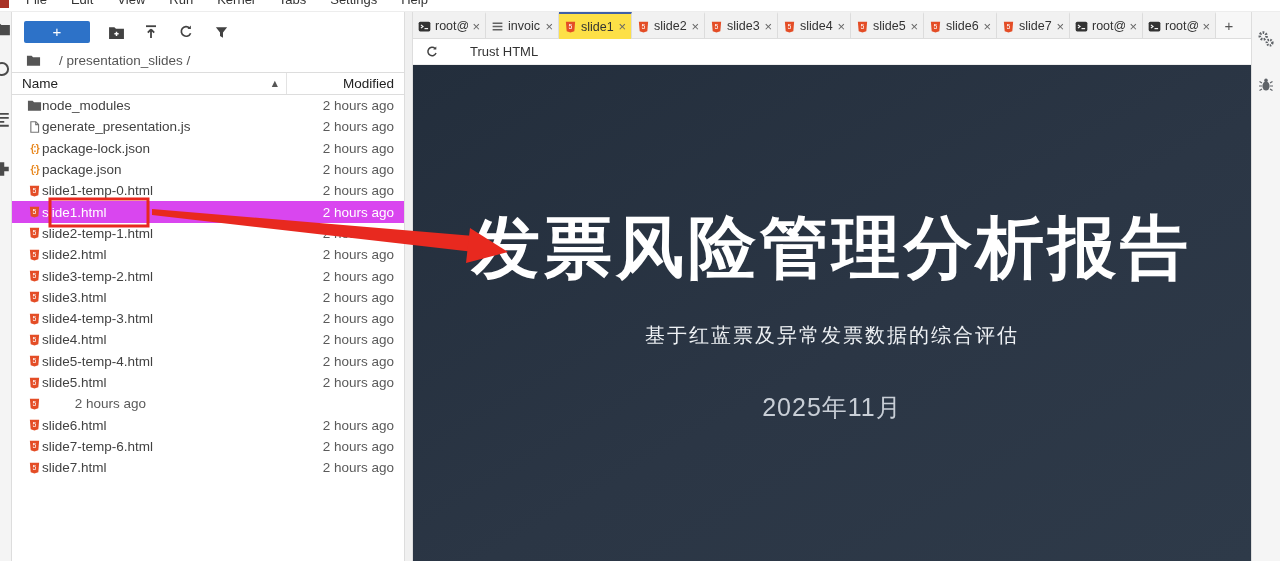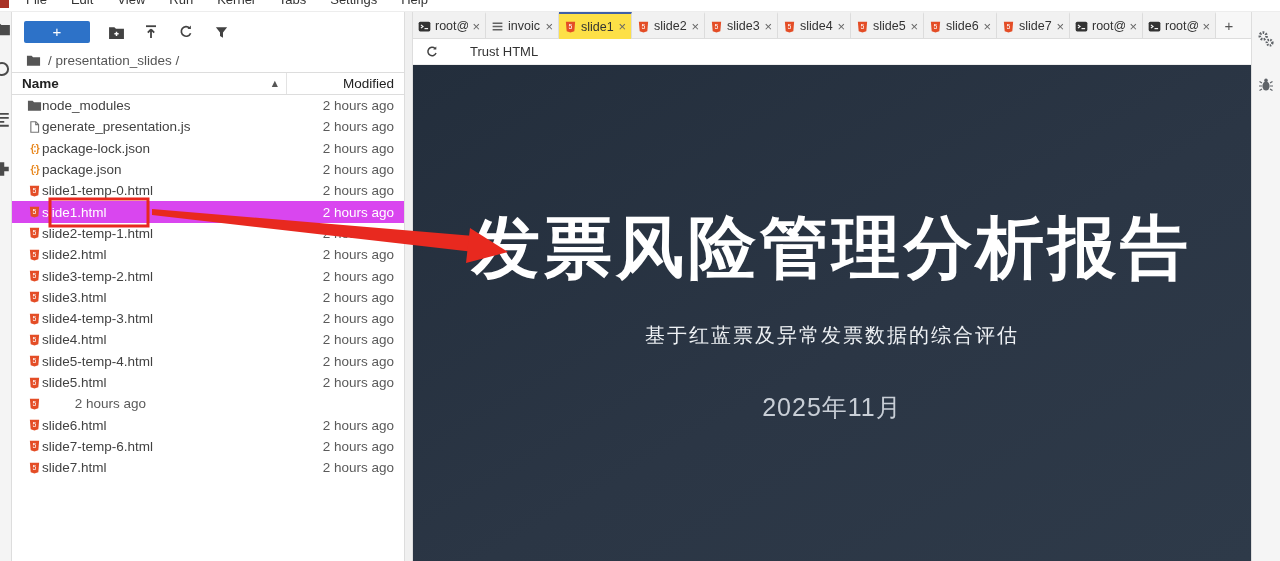--- a/index.html
+++ b/index.html
@@ -17,23 +17,23 @@
 
   
   .left-strip { width:12px; background:#f4f4f4; border-right:1px solid #ddd; position:relative; overflow:hidden; flex:none; }
   .left-strip .s-icon { position:absolute; left:-8px; width:20px; height:18px; }
 
   
   .file-panel { width:392px; flex:none; background:#fff; display:flex; flex-direction:column; }
   .fb-toolbar { height:36px; display:flex; align-items:center; gap:17px; padding:4px 0 0 12px; }
   .new-btn { width:66px; height:22px; background:#2d72c8; border:none; border-radius:2px; color:#fff; font-size:15px; line-height:20px; cursor:pointer; }
   .tool-ic { width:18px; height:18px; display:inline-flex; align-items:center; justify-content:center; cursor:pointer; }
-  .breadcrumb { height:24px; display:flex; align-items:center; gap:7px; padding-left:14px; font-size:13.5px; color:#555; }
+  .breadcrumb { height:24px; display:flex; align-items:center; gap:18px; padding-left:14px; font-size:13.5px; color:#555; }
   .fb-header { height:23px; border-top:1px solid #ddd; border-bottom:1px solid #ddd; display:flex; align-items:center; font-size:13.5px; color:#222; }
-  .fb-header .h-name { flex:1; padding-left:10px; font-weight:bold; display:flex; align-items:center; }
+  .fb-header .h-name { flex:1; padding-left:10px; font-weight:normal; display:flex; align-items:center; }
   .fb-header .caret { margin-left:auto; margin-right:8px; font-size:8px; color:#555; font-family:"DejaVu Sans",sans-serif; }
   .fb-header .h-mod { width:118px; text-align:right; padding-right:10px; border-left:1px solid #e3e3e3; align-self:stretch; line-height:21px; }
   .fb-rows { flex:1; overflow:hidden; }
   .frow { height:21.3px; display:flex; align-items:center; padding:0 10px 0 15px; font-size:13.5px; color:#424242; cursor:pointer; }
   .frow .f-ic { width:15px; height:15px; flex:none; display:inline-flex; align-items:center; justify-content:center; }
   .frow .f-name { flex:1; white-space:nowrap; overflow:hidden; }
   .frow .f-mod { width:104px; text-align:right; color:#5a5a5a; flex:none; }
   .frow.selected { background:#d946ef; color:#fff; }
   .frow.selected .f-mod { color:#fff; }
   .json-glyph { color:#e8871e; font-weight:bold; font-size:10px; letter-spacing:-1px; }

